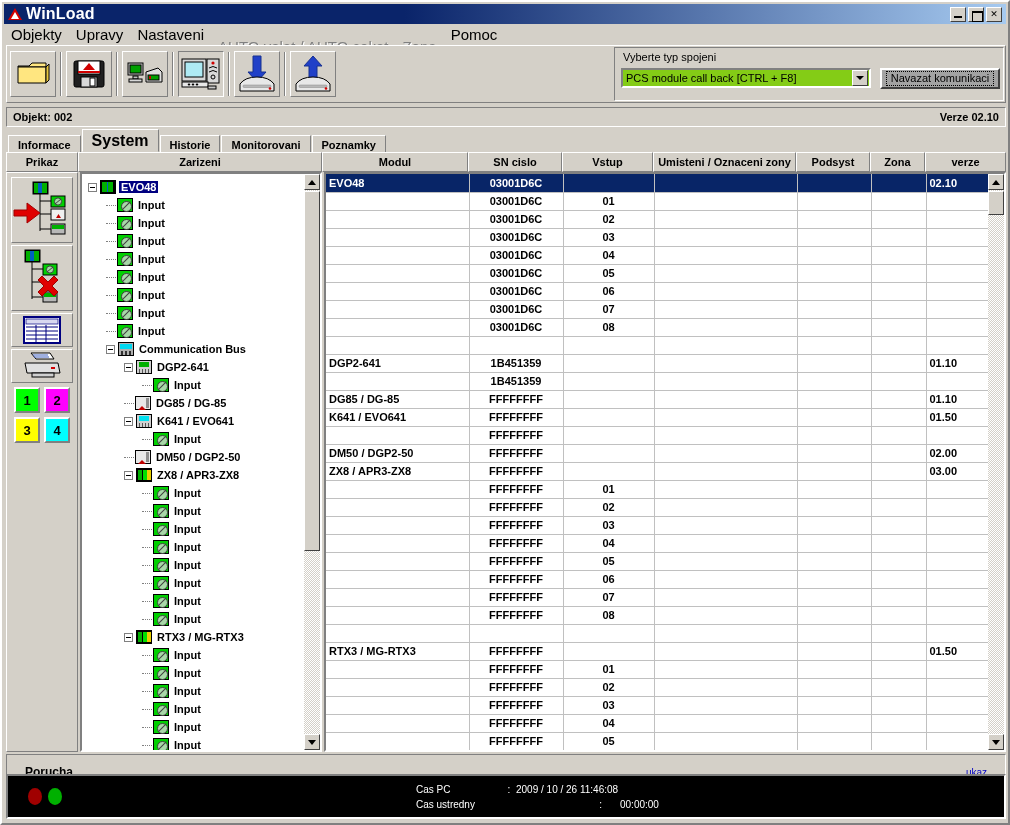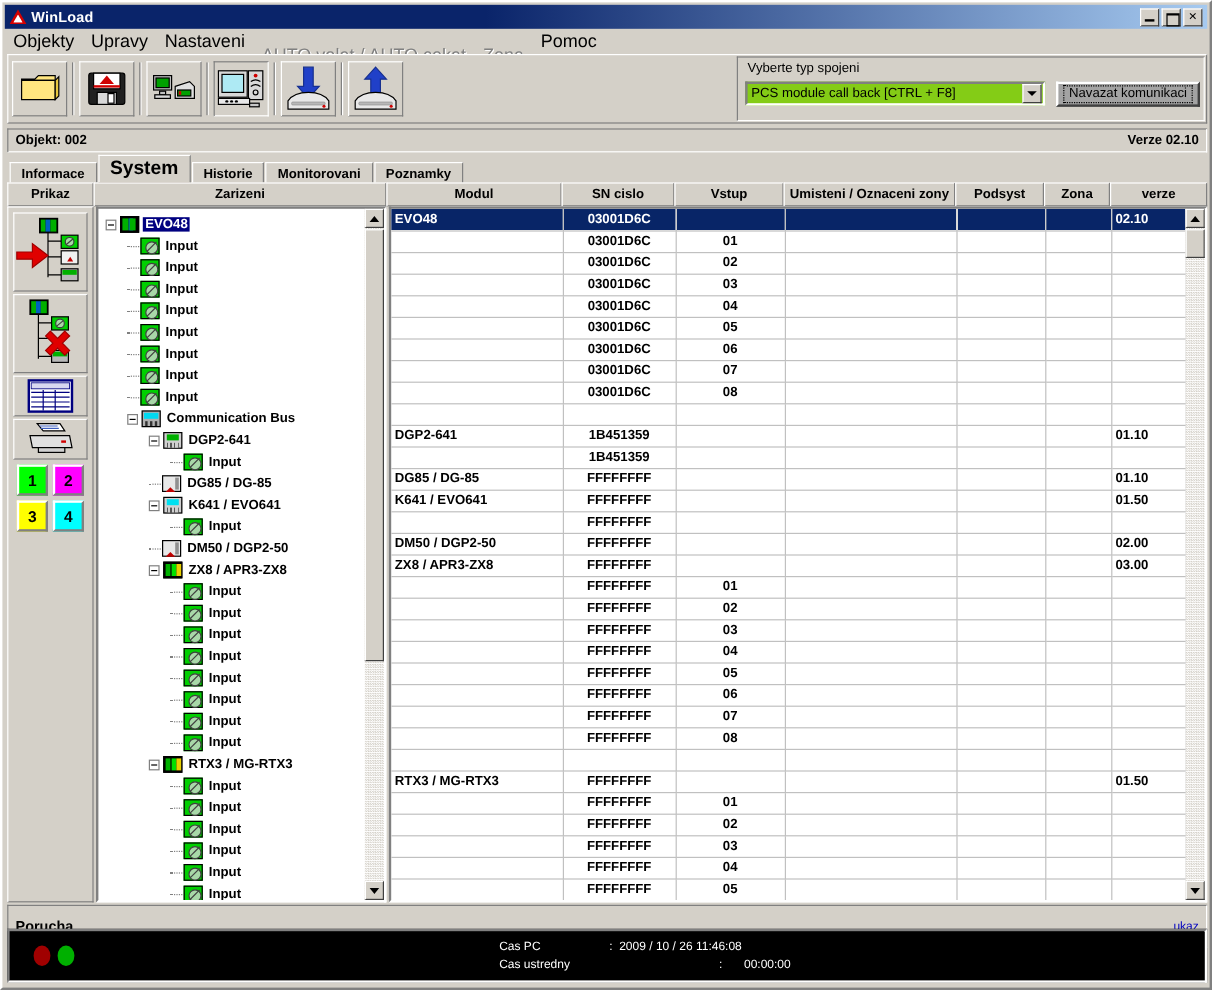--- a/index.html
+++ b/index.html
@@ -37,21 +37,21 @@
     border-right: 7px solid transparent;
     border-bottom: 12px solid #d40000;
   }
   .title-icon .tri::after {
     content: ""; position: absolute;
     left: -4px; top: 4px; width: 8px; height: 7px;
     background: #ffffff;
     clip-path: polygon(50% 0, 100% 100%, 0 100%);
   }
   .title-text {
-    color: #ffffff; font-size: 12px; font-weight: bold;
+    color: #ffffff; font-size: 16px; font-weight: bold;
     letter-spacing: .2px; flex: 1;
   }
   .win-btns { display: flex; gap: 2px; align-items: center; padding-right: 2px; }
   .win-btn {
     width: 16px; height: 15px;
     background: #d4d0c8;
     border: 1px solid;
     border-color: #ffffff #404040 #404040 #ffffff;
     position: relative;
     font-size: 9px; color: #000;
@@ -397,21 +397,21 @@
   .c-ver { width: 62px; text-align: left; }
 
   
   .porucha {
     position: absolute; left: 4px; top: 752px;
     width: 1000px; height: 36px;
     background: #d4d0c8;
     border: 1px solid;
     border-color: #808080 #ffffff #ffffff #808080;
     display: flex; align-items: center; justify-content: space-between;
-    padding: 0 6px;
+    padding: 0 18px;
     font-size: 12px; font-weight: bold; color: #000;
   }
   .ukaz { font-size: 10px; font-weight: normal; color: #0000c0; text-decoration: underline; }
   .console {
     position: absolute; left: 4px; top: 772px;
     width: 1000px; height: 45px;
     background: #000000;
     border: 2px solid;
     border-color: #808080 #ffffff #ffffff #808080;
   }

